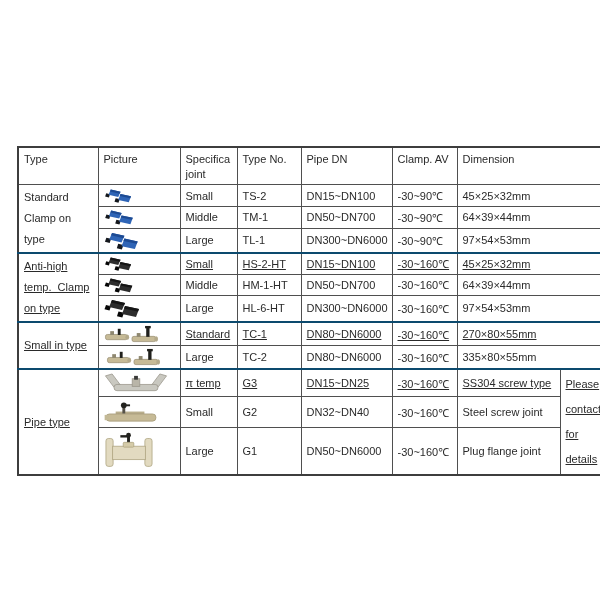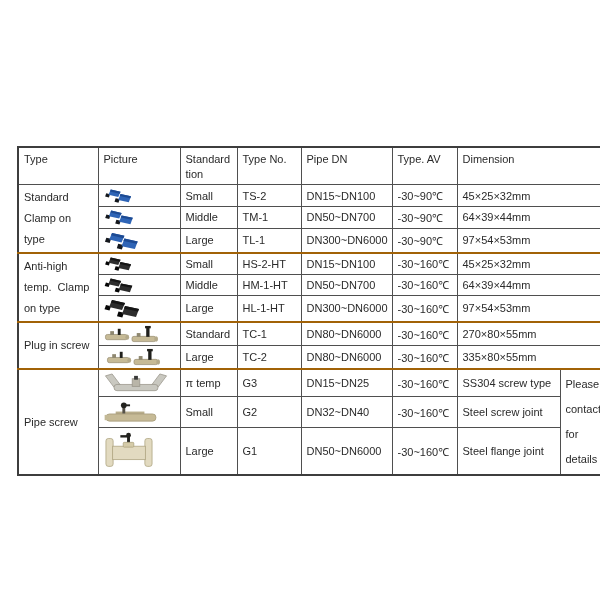--- a/index.html
+++ b/index.html
@@ -9,21 +9,21 @@
   table.spec{border-collapse:collapse;table-layout:fixed;width:594px;
              border:2px solid #3d3d3d;font-size:11px;color:#2a2a2a;}
   table.spec td, table.spec th{border:1px solid #4f4f4f;padding:2px 4px 2px 5px;
              font-weight:normal;text-align:left;vertical-align:middle;
              overflow:hidden;box-sizing:border-box;}
   table.spec th{vertical-align:top;padding-top:4px;line-height:15px;}
   td.group{vertical-align:top;padding-top:5px;line-height:21px;white-space:pre-wrap;}
   td.group-pipe{vertical-align:top;padding-top:24px;}
   td.pic{text-align:center;padding:1px;}
   td.pic svg{display:inline-block;vertical-align:middle;}
-  tr.section > td{border-top:2px solid #a16207;}
+  tr.section > td{border-top:2px solid #0c4a6e;text-decoration:underline;}
   td.note{ text-align:center;vertical-align:middle;line-height:25px;padding:2px 3px;}
   .hidden-defs{position:absolute;width:0;height:0;overflow:hidden;}
 </style>
 </head>
 <body>
 
 <div class="page">
 
   <svg class="hidden-defs" aria-hidden="true">
     <defs>
@@ -91,24 +91,24 @@
         <col style="width:91px">
           <col style="width:65px">
           <col style="width:103px">
           <col style="width:52px">
       </colgroup>
 
       <tbody>
           <tr style="height:36px">
         <th>Type</th>
         <th>Picture</th>
-        <th>Standard tion</th>
+        <th>Specifica joint</th>
         <th>Type No.</th>
         <th>Pipe DN</th>
-        <th>Type. AV</th>
+        <th>Clamp. AV</th>
         <th colspan="2">Dimension</th>
       </tr>
 
       <tr style="height:22px">
         <td class="group" rowspan="3">Standard
 Clamp on type</td>
         <td class="pic">
           <svg width="30" height="15" viewBox="0 0 38 20">
                 <use href="#pair-blue"></use>
               </svg>
@@ -175,28 +175,28 @@
         <td colspan="2">64×39×44mm</td>
       </tr>
 
       <tr style="height:27px">
         <td class="pic">
           <svg width="38" height="20" viewBox="0 0 38 20">
                 <use href="#pair-black"></use>
               </svg>
         </td>
         <td>Large</td>
-        <td>HL-1-HT</td>
+        <td>HL-6-HT</td>
         <td>DN300~DN6000</td>
         <td>-30~160℃</td>
         <td colspan="2">97×54×53mm</td>
       </tr>
 
       <tr class="section" style="height:21px">
-        <td class="group" rowspan="2">Plug in screw</td>
+        <td class="group" rowspan="2">Small in type</td>
         <td class="pic">
           <svg width="56" height="18" viewBox="0 0 58 19">
                 <use href="#plug-in"></use>
               </svg>
         </td>
         <td>Standard</td>
         <td>TC-1</td>
         <td>DN80~DN6000</td>
         <td>-30~160℃</td>
         <td colspan="2">270×80×55mm</td>
@@ -209,21 +209,21 @@
               </svg>
         </td>
         <td>Large</td>
         <td>TC-2</td>
         <td>DN80~DN6000</td>
         <td>-30~160℃</td>
         <td colspan="2">335×80×55mm</td>
       </tr>
 
       <tr class="section" style="height:23px">
-        <td class="group group-pipe" rowspan="3">Pipe screw</td>
+        <td class="group group-pipe" rowspan="3">Pipe type</td>
         <td class="pic">
           <svg width="64" height="21" viewBox="0 0 66 22">
                 <use href="#pi-pipe"></use>
               </svg>
         </td>
         <td>π temp</td>
         <td>G3</td>
         <td>DN15~DN25</td>
         <td>-30~160℃</td>
         <td>SS304 screw type</td>
@@ -246,19 +246,19 @@
       <tr style="height:44px">
         <td class="pic">
           <svg width="50" height="40" viewBox="0 0 52 40">
                 <use href="#large-pipe"></use>
               </svg>
         </td>
         <td>Large</td>
         <td>G1</td>
         <td>DN50~DN6000</td>
         <td>-30~160℃</td>
-        <td>Steel flange joint</td>
+        <td>Plug flange joint</td>
       </tr>
 
     </tbody>
       </table>
   </div>
 </div>
 
 </body></html>

